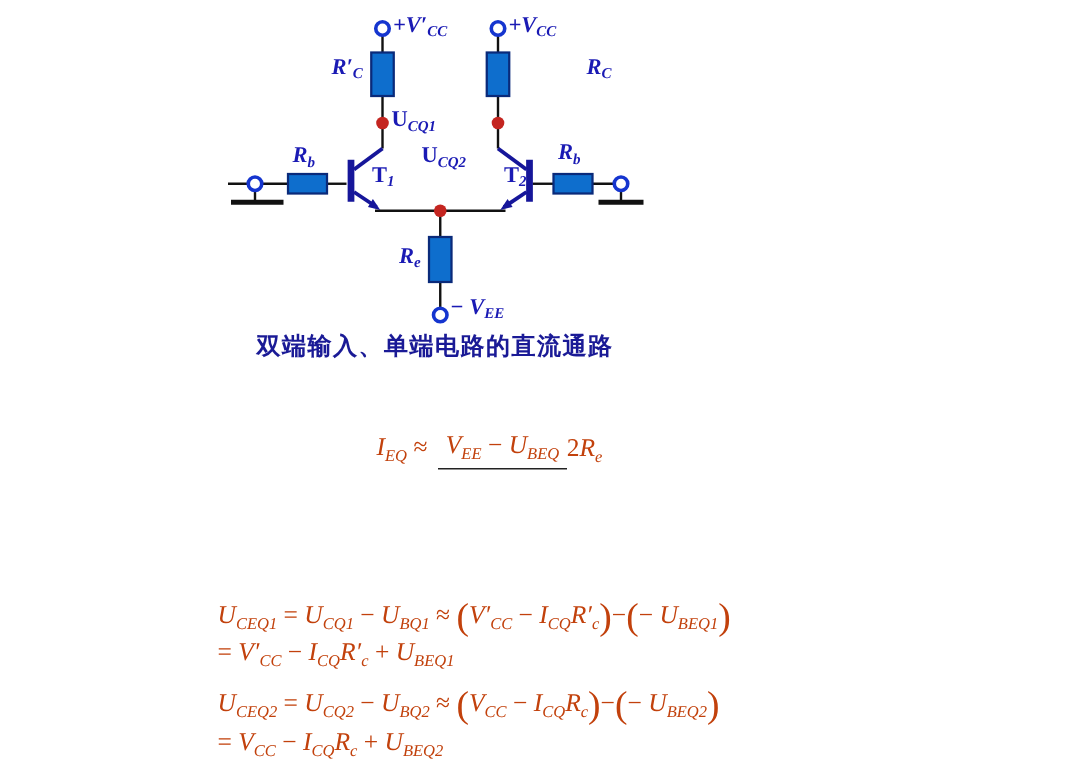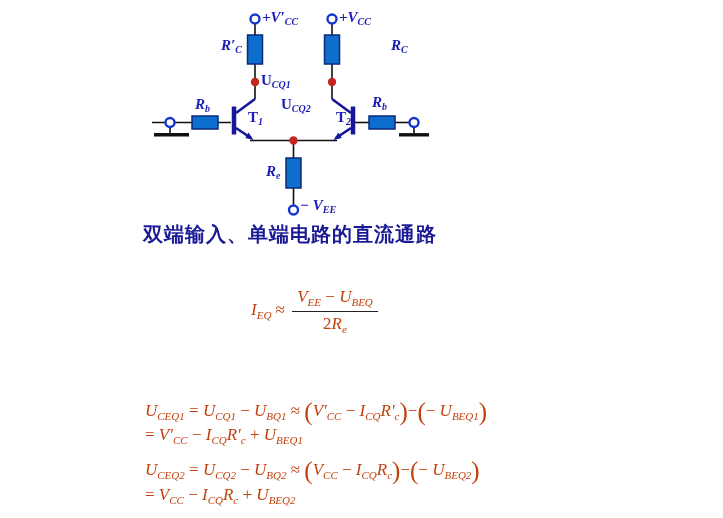--- a/index.html
+++ b/index.html
@@ -4,29 +4,29 @@
 <style>
   html,body{margin:0;padding:0;background:#fff;}
   .stage{position:relative;width:620px;height:518px;background:#ffffff;overflow:hidden;
          font-family:"Liberation Serif", serif;border-radius:14px;}
   svg{position:absolute;left:0;top:0;}
   .clabel{position:absolute;color:#1a1ab4;font-weight:bold;font-style:italic;
           font-size:15px;line-height:1;white-space:nowrap;}
   .clabel sub{font-size:10px;font-style:italic;vertical-align:-3px;letter-spacing:0;}
   .clabel.upright{font-style:normal;}
   .caption{position:absolute;left:134px;top:221px;width:312px;text-align:center;
-           color:#1a1a96;font-weight:bold;font-size:20px;letter-spacing:1px;
+           color:#1a1a96;font-weight:bold;font-size:16px;letter-spacing:1px;
            font-family:"DejaVu Sans", sans-serif;white-space:nowrap;}
   .formula{position:absolute;color:#c2410c;font-size:17px;line-height:1.25;white-space:nowrap;
            font-family:"Liberation Serif", serif;}
   .fv{font-style:italic;}
   .fo{font-style:normal;}
   sub.fs{font-style:italic;font-size:11px;vertical-align:-4px;letter-spacing:0;}
   .fp{font-style:normal;font-size:25px;font-weight:400;vertical-align:-4px;}
-  .frac{display:inline-flex;flex-direction:column;align-items:center;vertical-align:middle;
+  .frac{display:inline-flex;flex-direction:row;align-items:center;vertical-align:middle;
         margin:0 3px;}
   .frac .num{border-bottom:1.5px solid #222;padding:0 5px 1px 5px;}
   .frac .den{padding-top:1px;}
 </style>
 </head>
 <body>
 
 <div class="stage">
 
   <svg width="723" height="222" viewBox="0 0 723 222">

